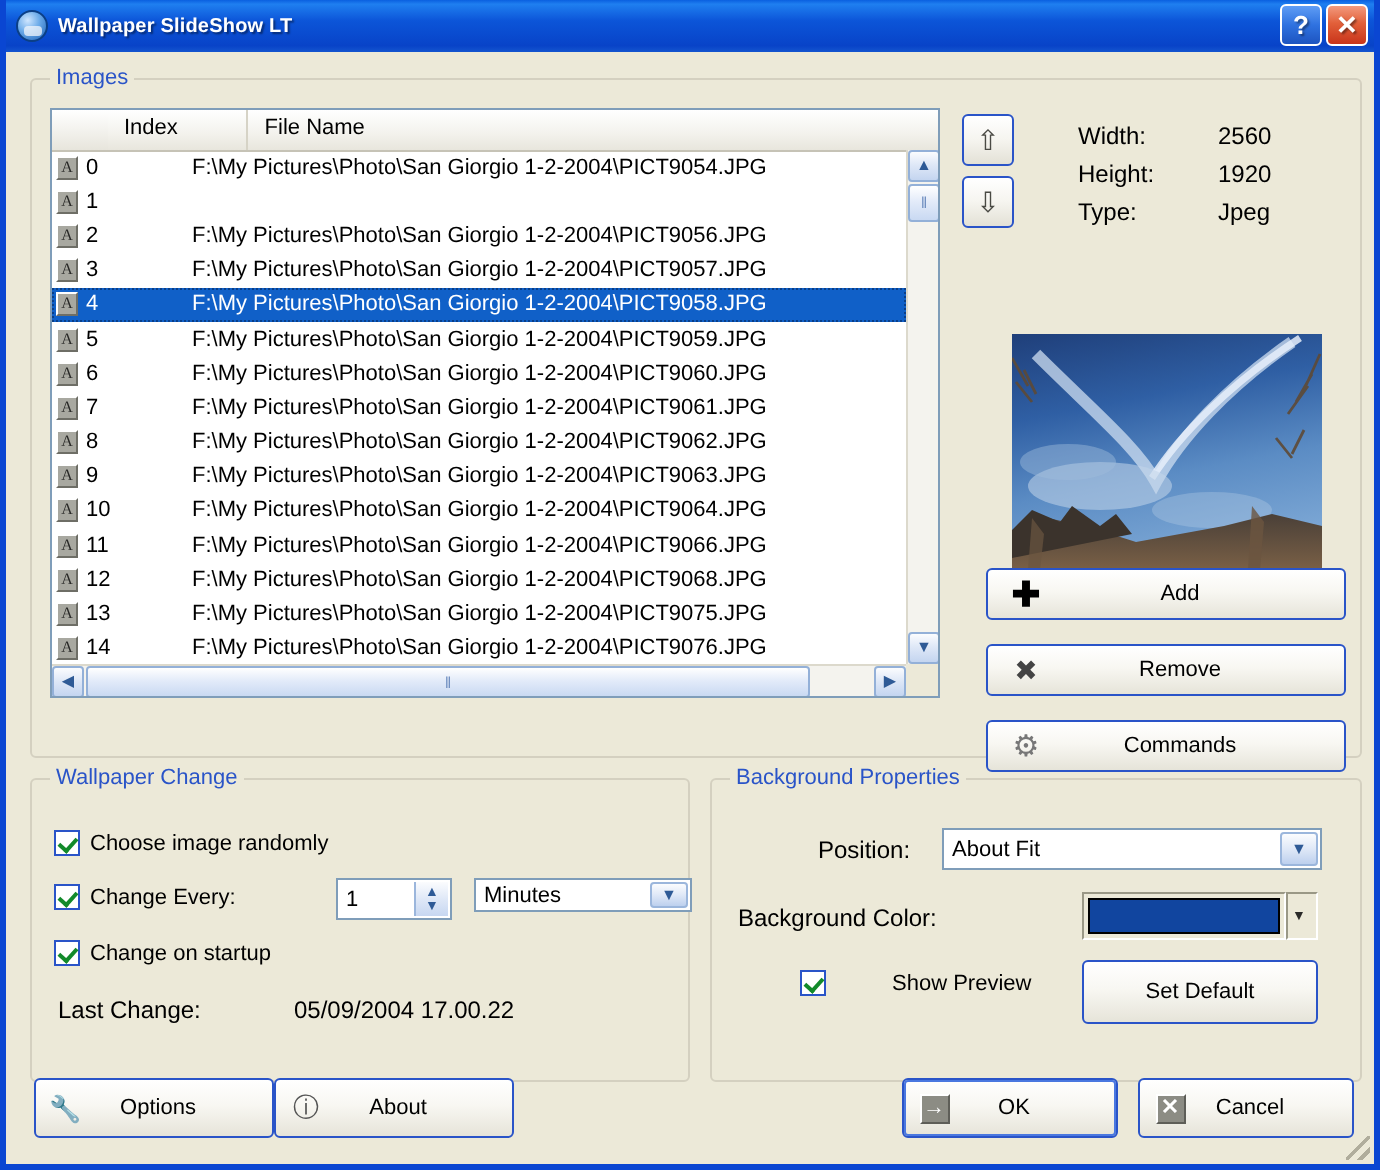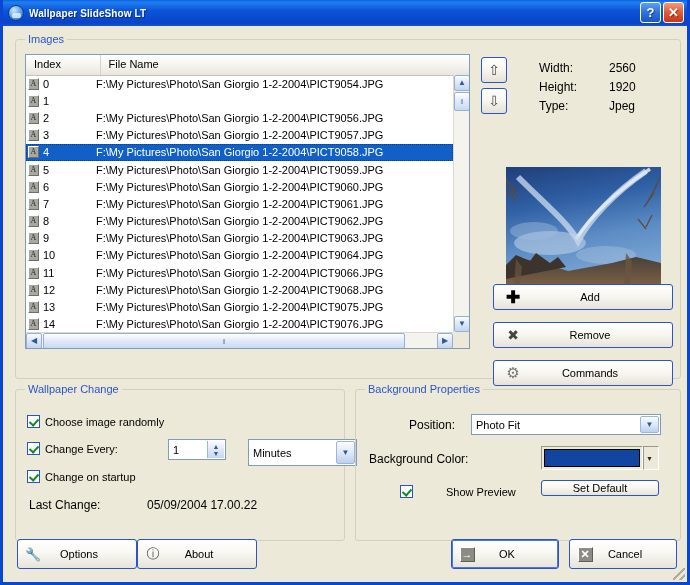--- a/index.html
+++ b/index.html
@@ -132,21 +132,21 @@
   }
   .lv-th {
     box-sizing: border-box;
     padding: 3px 0 0 8px;
     font-size: 11px;
     color: #000000;
     border-right: 1px solid #d6d3c6;
     background: linear-gradient(to bottom, #ffffff 0%, #f4f3ee 55%, #e8e6dd 100%);
     white-space: nowrap;
   }
-  .lv-th.idx  { width: 76px; }
+  .lv-th.idx  { width: 76px; margin-left: 28px; }
   .lv-th.name { width: 376px; border-right: none; }
 
   .lv-body {
     position: absolute;
     left: 0; top: 20px;
     right: 16px; bottom: 16px;
     overflow: hidden;
   }
   .lv-row {
     display: flex;
@@ -609,57 +609,57 @@
       </div>
 
       <div class="txtbox" style="left:152px; top:49px; width:58px; height:21px;">
         <span>1</span>
         <span class="spin-btns">
           <span>▲</span>
           <span>▼</span>
         </span>
       </div>
 
-      <div class="combo" style="left:232px; top:49px; width:109px; height:27px;">
+      <div class="combo" style="left:221px; top:49px; width:109px; height:17px;">
         <span>Minutes</span>
         <span class="combo-arrow">▼</span>
       </div>
 
       <div class="chk" style="left:11px; top:80px;">
         <span class="chkbox"></span>
         <span>Change on startup</span>
       </div>
 
       <div class="propline" style="left:13px; top:108px;">Last Change:</div>
       <div class="propline" style="left:131px; top:108px;">05/09/2004 17.00.22</div>
     </div>
 
     <div class="group" id="grp-props">
       <div class="legend">Background Properties</div>
 
       <div class="propline" style="left:53px; top:28px;">Position:</div>
       <div class="combo" style="left:115px; top:24px; width:190px; height:21px;">
-        <span>Photo Fit</span>
+        <span>About Fit</span>
         <span class="combo-arrow">▼</span>
       </div>
 
       <div class="propline" style="left:13px; top:62px;">Background Color:</div>
       <div class="colorbox" style="left:185px; top:56px; width:102px; height:24px;">
         <span class="colorswatch" id="color-swatch" style="background: rgb(17, 69, 159);"></span>
       </div>
       <div class="colorbox" style="left:287px; top:56px; width:16px; height:24px; padding:2px 0;">
         <span class="colorarrow">▼</span>
       </div>
 
       <div class="chk" style="left:44px; top:95px;gap:28px;">
         <span class="chkbox"></span>
         <span>Show Preview</span>
       </div>
 
-      <div class="btn" style="left:185px; top:90px; width:118px; height:16px;">Set Default</div>
+      <div class="btn" style="left:185px; top:90px; width:118px; height:32px;">Set Default</div>
     </div>
 
     <div class="btn with-icon" style="left:14px; top:513px; width:120px; height:30px;">
       <span class="gi" style="font-size:13px; color:#666;">🔧</span>
       <span class="lbl">Options</span>
     </div>
 
     <div class="btn with-icon" style="left:134px; top:513px; width:120px; height:30px;">
       <span class="gi" style="font-size:13px; color:#555;">ⓘ</span>
       <span class="lbl">About</span>

